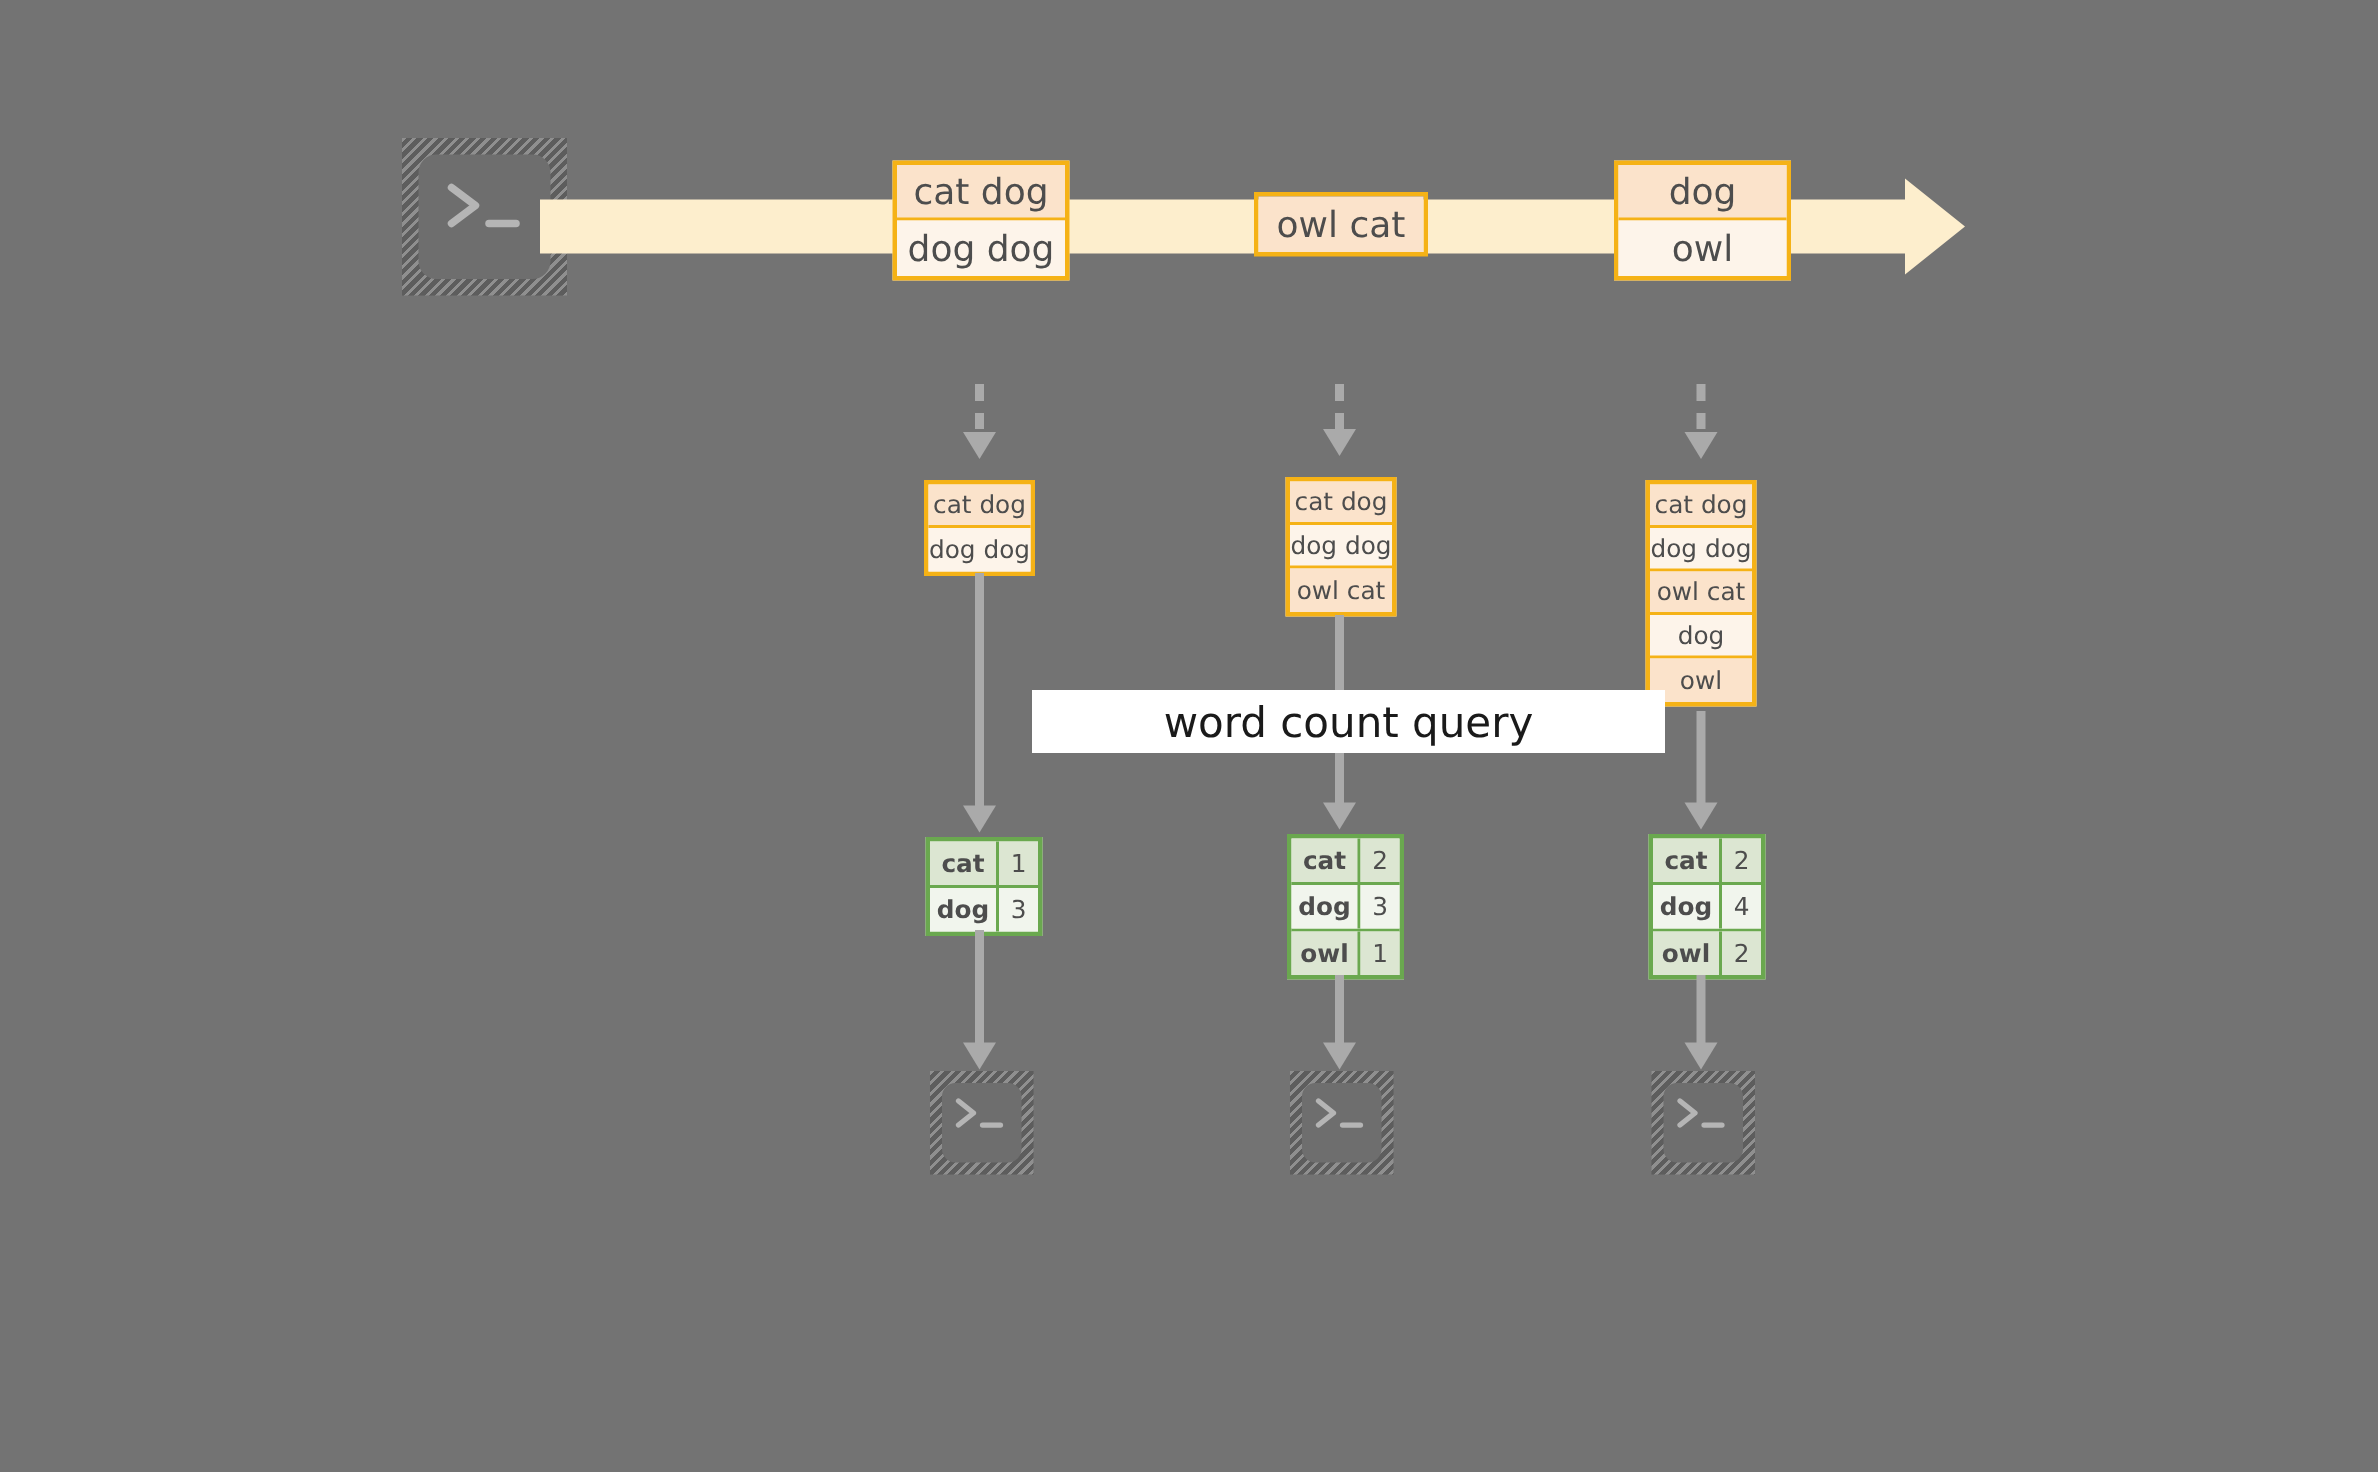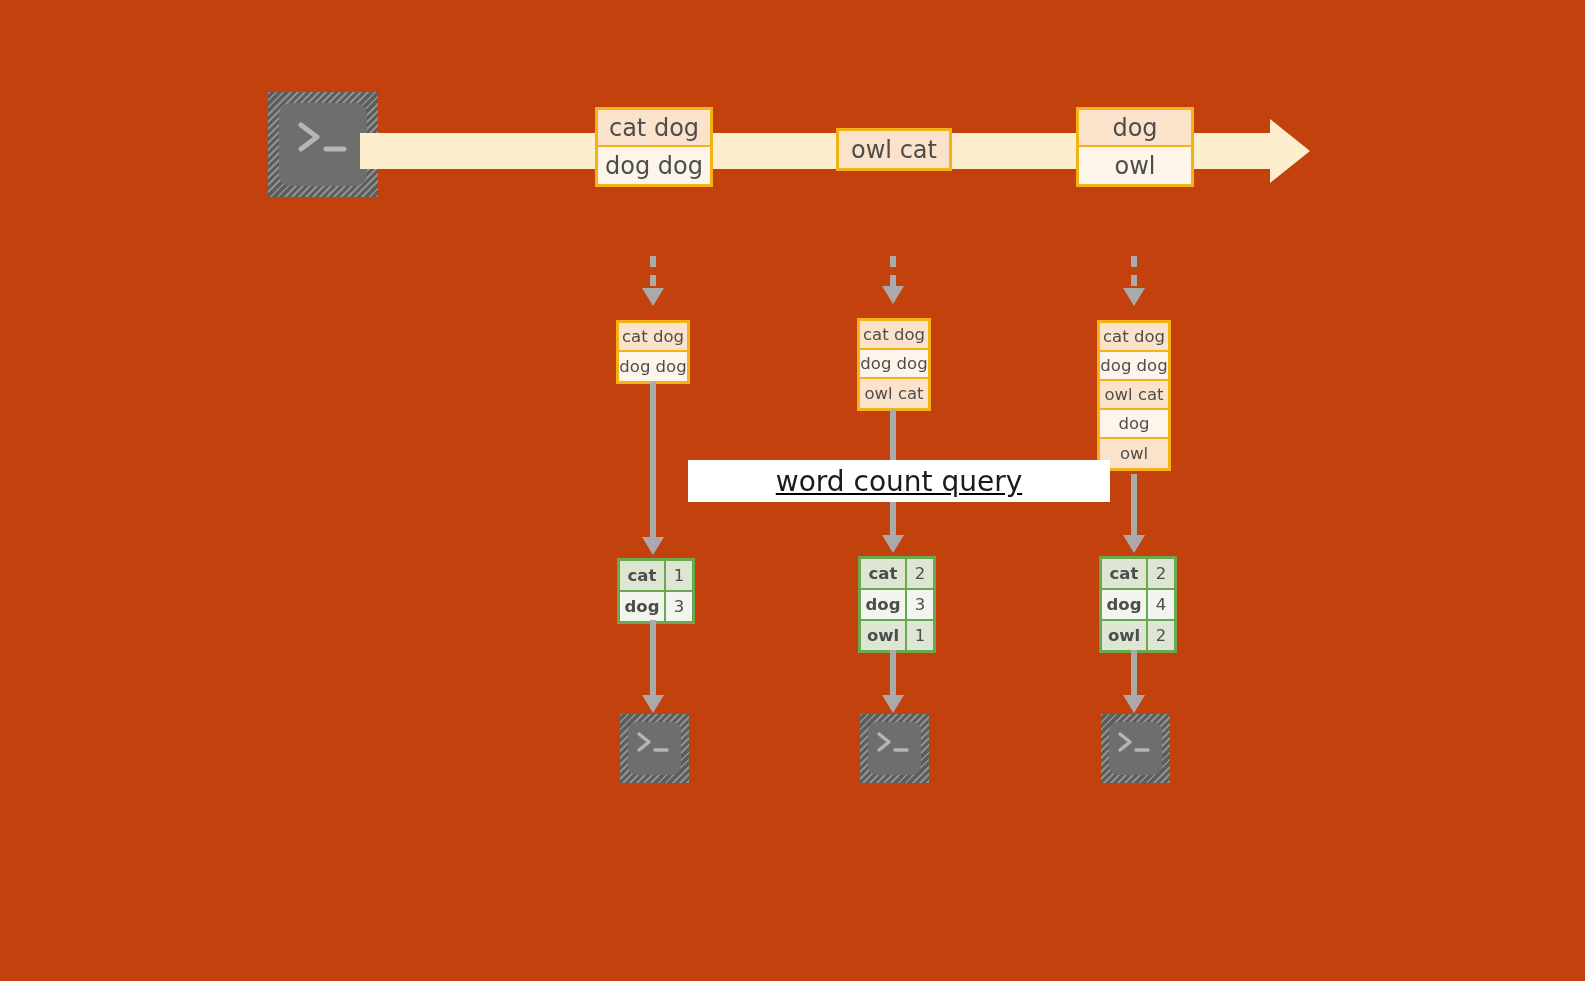--- a/index.html
+++ b/index.html
@@ -8,21 +8,21 @@
     padding: 0;
     background: #000000;
   }
   body {
     font-family: "DejaVu Sans", "Liberation Sans", sans-serif;
   }
   #canvas {
     position: relative;
     width: 1585px;
     height: 981px;
-    background: #c2410c;
+    background: #737373;
     overflow: hidden;
   }
 
   
   .terminal {
     position: absolute;
     box-sizing: border-box;
     
     background-image:
       repeating-linear-gradient(135deg,
@@ -133,21 +133,20 @@
     border-top: 18px solid #aaaaaa;
   }
 
   
   .query-band {
     position: absolute;
     background: #ffffff;
     display: flex;
     align-items: center;
     justify-content: center;
-    text-decoration: underline;
   }
   .query-band .label {
     color: #1a1a1a;
     font-size: 28px;
     white-space: nowrap;
   }
 </style>
 </head>
 <body>
 

